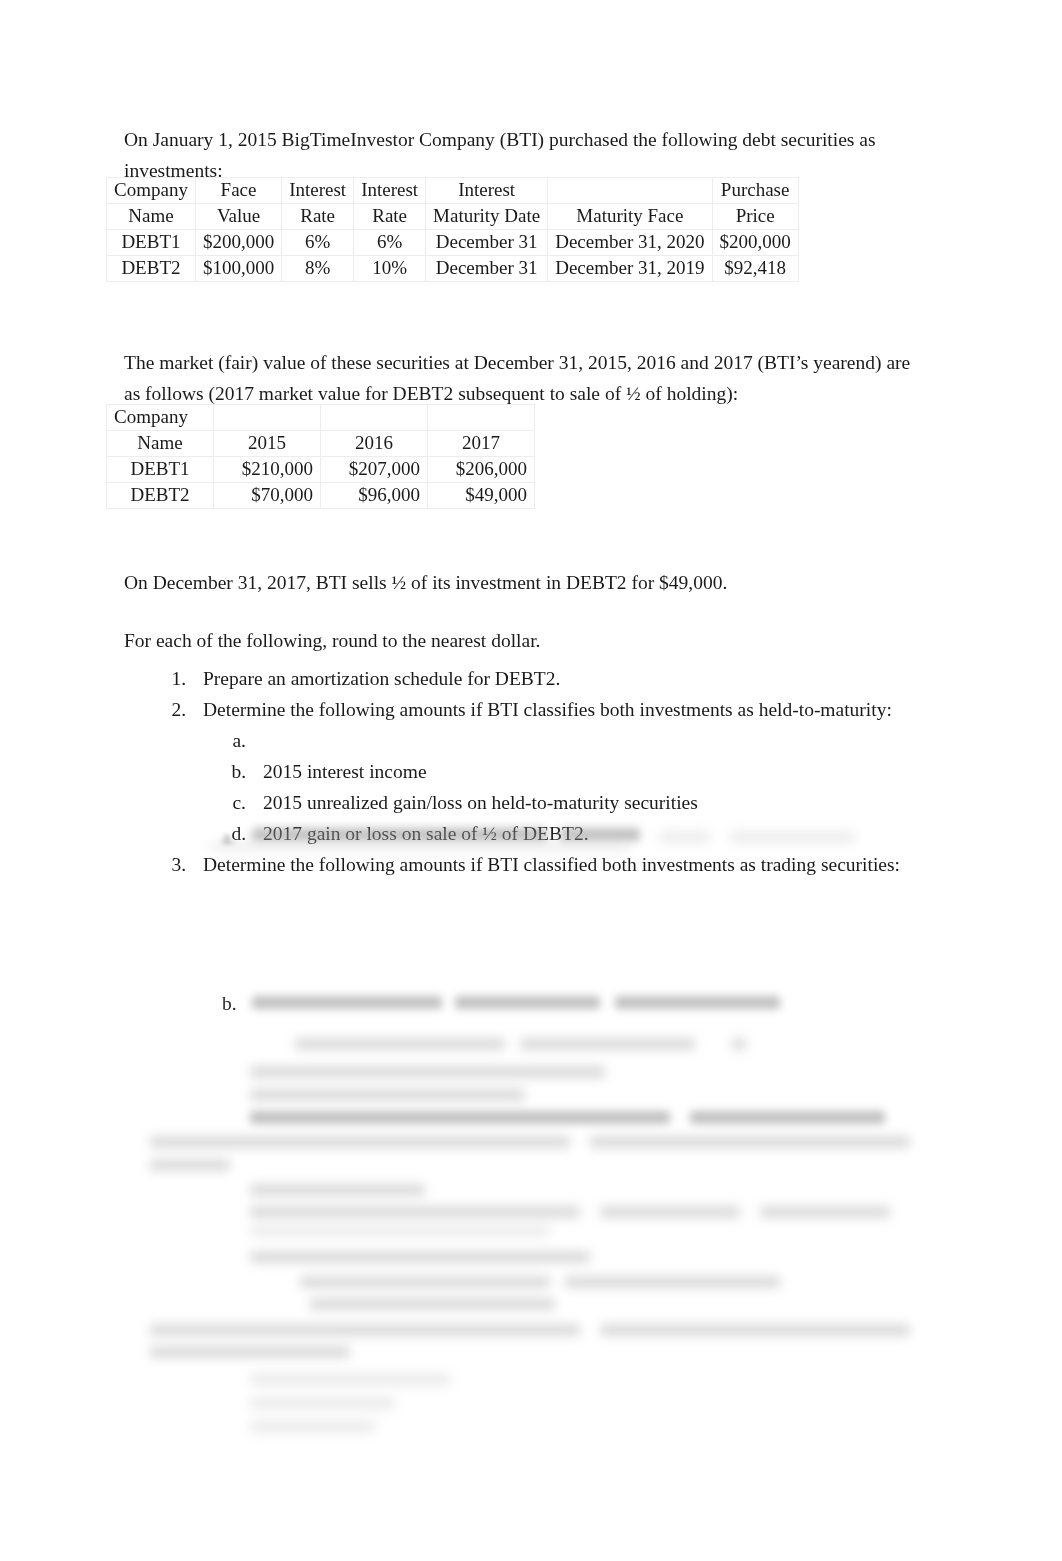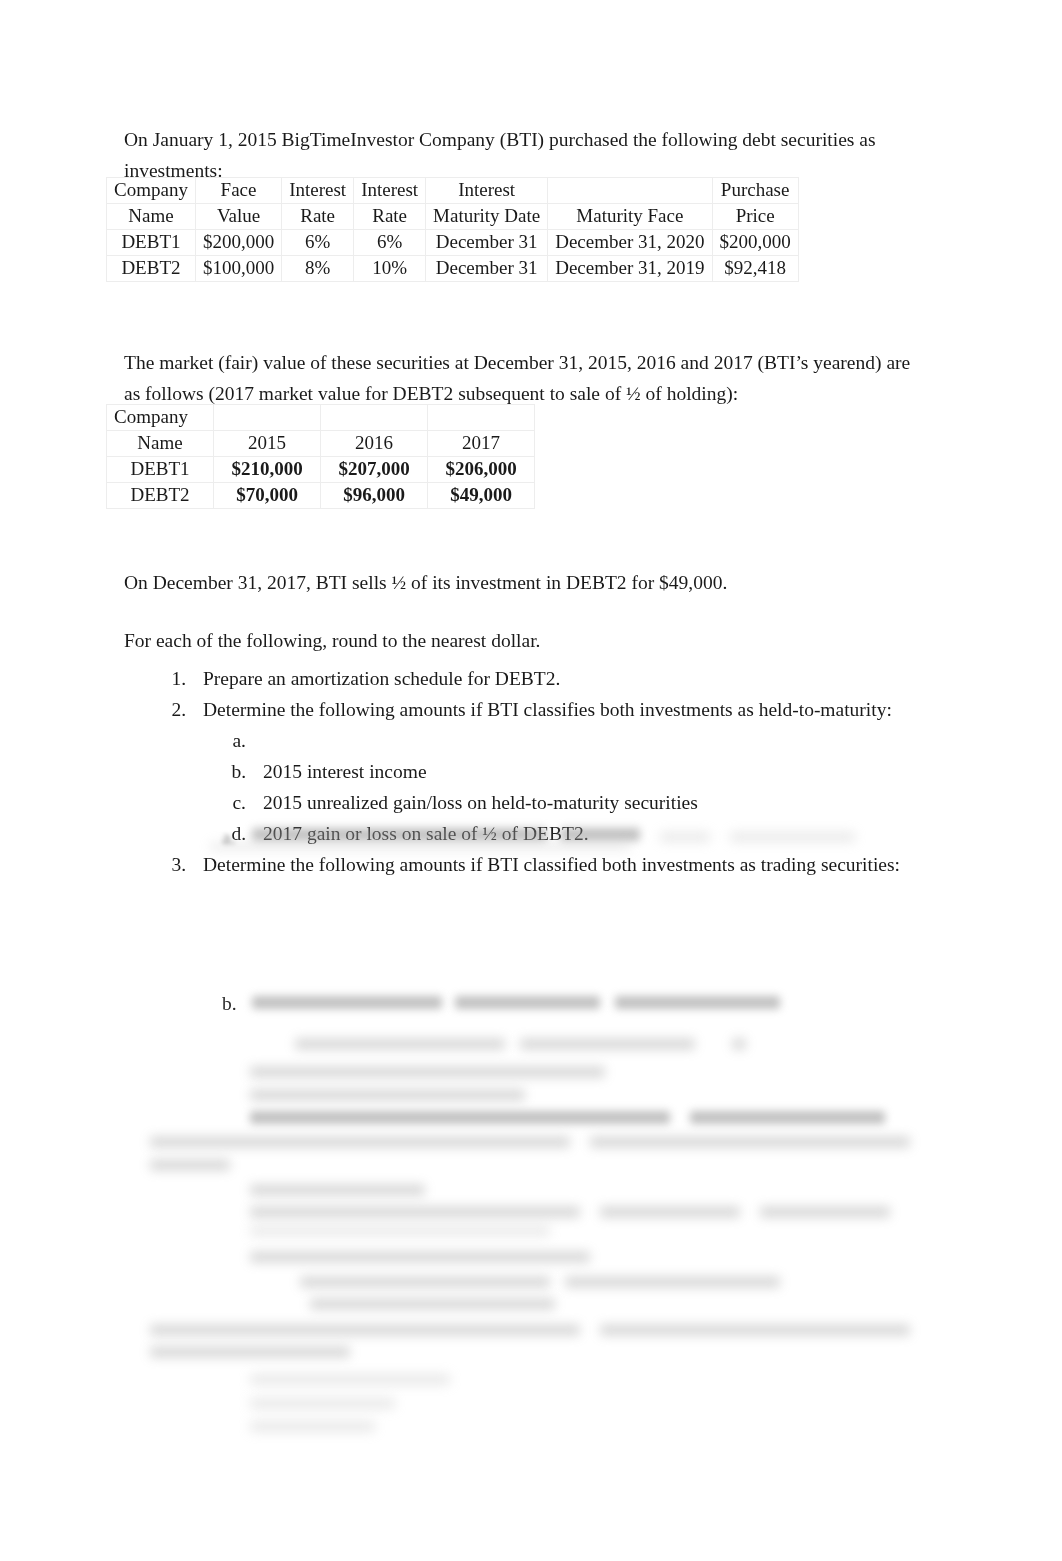--- a/index.html
+++ b/index.html
@@ -44,21 +44,21 @@
     line-height: 24px;
     color: #1a1a1a;
   }
   table.doc-table td {
     border: 1px solid #ededed;
     padding: 0px 7px 1px 7px;
     vertical-align: bottom;
     white-space: nowrap;
   }
   .c  { text-align: center; }
-  .r  { text-align: center; font-weight: bold; }
+  .r  { text-align: right; }
   .l  { text-align: left; }
   .hdr-pad { height: 24px; }
 
   #table1-wrap { left: 106px; top: 177px; }
   #table1 td { height: 23px; }
   #table1 .col-company { min-width: 90px; }
   #table1 .col-face    { min-width: 78px; }
   #table1 .col-stated  { min-width: 62px; }
   #table1 .col-eff     { min-width: 62px; }
   #table1 .col-ipd     { min-width: 140px; }

